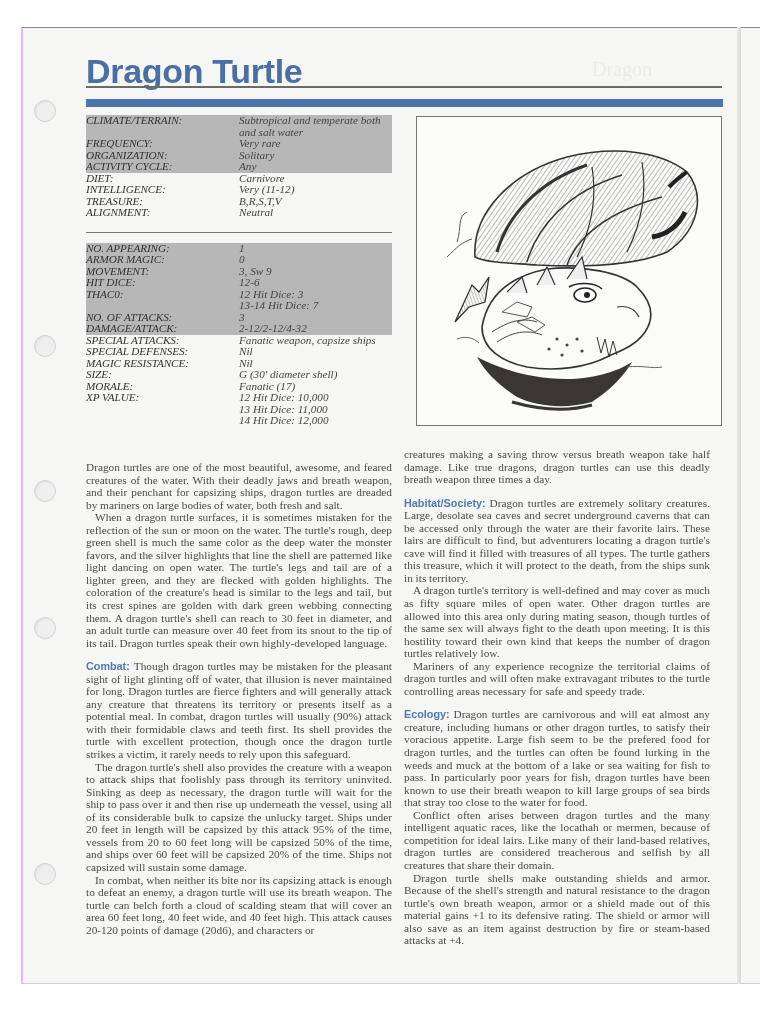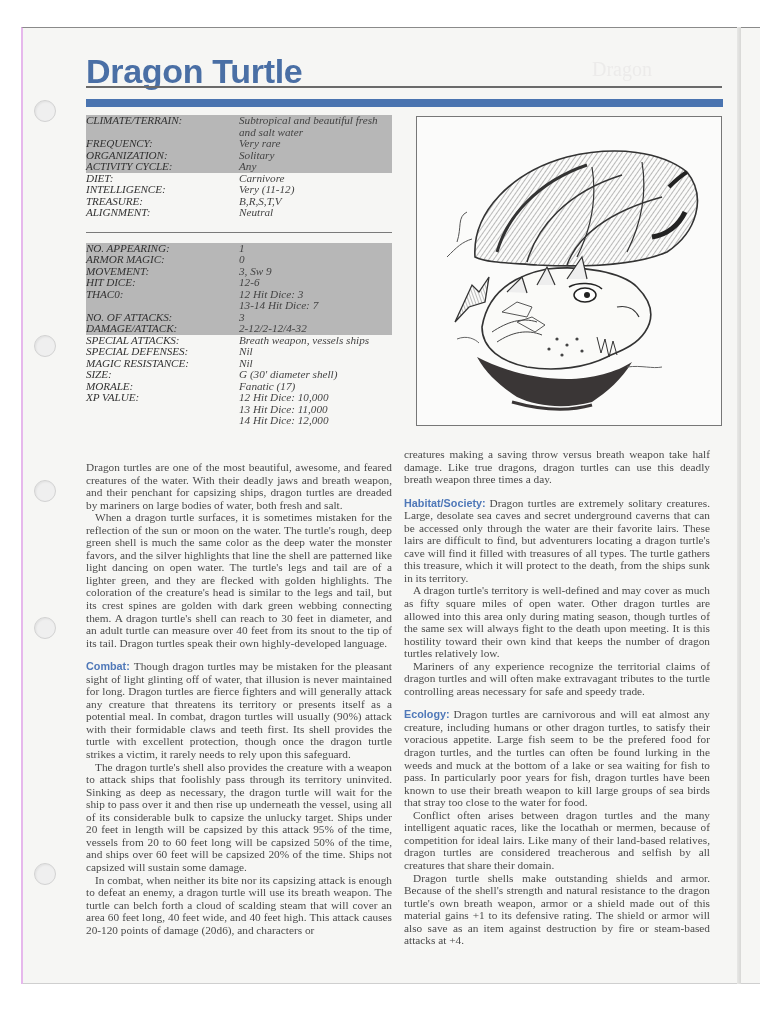--- a/index.html
+++ b/index.html
@@ -74,21 +74,21 @@
 <div class="ghost-title">Dragon</div>
 <h1 class="title">Dragon Turtle</h1>
 <div class="rule-thin"></div>
 <div class="rule-blue"></div>
 
 <div class="stats">
   <div class="stat-group" id="group1">
       <div class="stat-row shade">
         <div class="stat-label">CLIMATE/TERRAIN:</div>
         <div class="stat-value">
-          <div>Subtropical and beautiful fresh</div>
+          <div>Subtropical and temperate both</div>
           <div>and salt water</div>
         </div>
       </div>
       <div class="stat-row shade">
         <div class="stat-label">FREQUENCY:</div>
         <div class="stat-value">
           <div>Very rare</div>
         </div>
       </div>
       <div class="stat-row shade">
@@ -169,21 +169,21 @@
       </div>
       <div class="stat-row shade">
         <div class="stat-label">DAMAGE/ATTACK:</div>
         <div class="stat-value">
           <div>2-12/2-12/4-32</div>
         </div>
       </div>
       <div class="stat-row">
         <div class="stat-label">SPECIAL ATTACKS:</div>
         <div class="stat-value">
-          <div>Breath weapon, vessels ships</div>
+          <div>Fanatic weapon, capsize ships</div>
         </div>
       </div>
       <div class="stat-row">
         <div class="stat-label">SPECIAL DEFENSES:</div>
         <div class="stat-value">
           <div>Nil</div>
         </div>
       </div>
       <div class="stat-row">
         <div class="stat-label">MAGIC RESISTANCE:</div>

